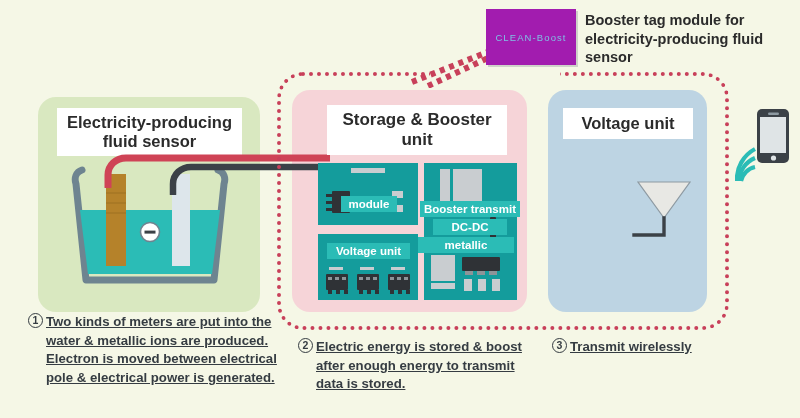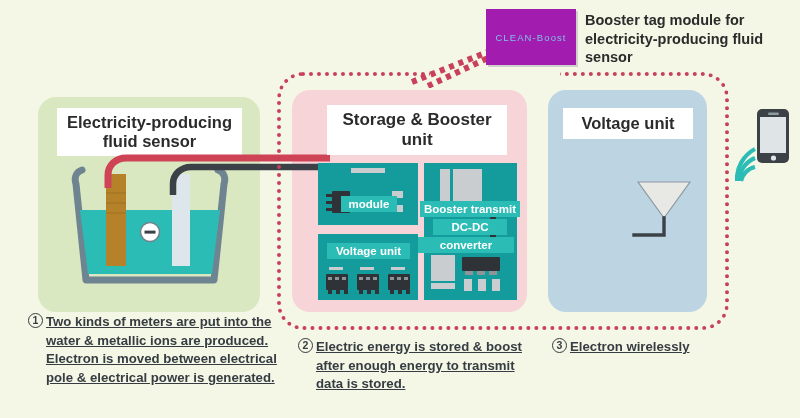--- a/index.html
+++ b/index.html
@@ -247,21 +247,21 @@
     <div class="chip" style="left:38px; top:94px; width:38px; height:14px;"></div>
     <div class="pad" style="left:41px; top:108px; width:8px; height:4px; background:#8e9498;"></div>
     <div class="pad" style="left:53px; top:108px; width:8px; height:4px; background:#8e9498;"></div>
     <div class="pad" style="left:65px; top:108px; width:8px; height:4px; background:#8e9498;"></div>
     <div class="pad" style="left:40px; top:116px; width:8px; height:12px;"></div>
     <div class="pad" style="left:54px; top:116px; width:8px; height:12px;"></div>
     <div class="pad" style="left:68px; top:116px; width:8px; height:12px;"></div>
   </div>
   <div class="board-label lbl-boost-1">Booster transmit</div>
   <div class="board-label lbl-boost-2">DC-DC</div>
-  <div class="board-label lbl-boost-3">converter</div>
+  <div class="board-label lbl-boost-3">metallic</div>
 
   <div class="panel panel-wireless"></div>
   <div class="panel-title pt-wireless">Voltage unit</div>
 
 
   <svg class="antenna-wrap" viewBox="0 0 64 70">
     <polygon points="6,4 58,4 32,40" fill="#e8e8e4" stroke="#8e9aa2" stroke-width="1.2"></polygon>
     <path d="M32 40 L32 57 L2 57" fill="none" stroke="#3b4147" stroke-width="3.4" stroke-linecap="square"></path>
   </svg>
 
@@ -285,17 +285,17 @@
   <div class="caption cap2">
     <div class="cap-row">
       <span class="num">2</span>
       <span class="txt">Electric energy is stored &amp; boost after enough energy to transmit data is stored.</span>
     </div>
   </div>
 
   <div class="caption cap3">
     <div class="cap-row">
       <span class="num">3</span>
-      <span class="txt">Electron wirelessly</span>
+      <span class="txt">Transmit wirelessly</span>
     </div>
   </div>
 
 </div>
 
 </body></html>

